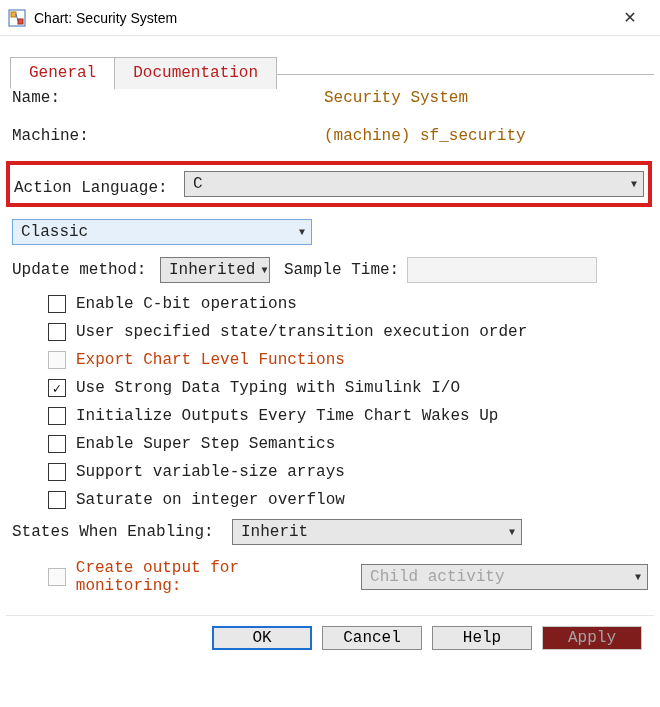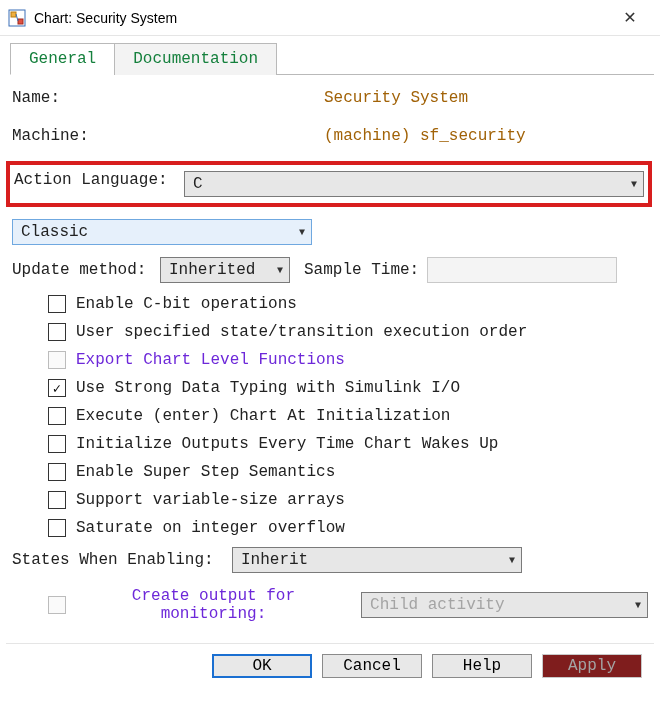--- a/index.html
+++ b/index.html
@@ -41,26 +41,26 @@
   }
   .tabs {
     display: flex;
     border-bottom: 1px solid #b9b9b9;
     margin-left: 4px;
   }
   .tab {
     padding: 6px 18px 6px 18px;
     font-family: Consolas, "Courier New", monospace;
     font-size: 16px;
-    color: #15803d;
+    color: #b91c1c;
     background: #f3f3f3;
     border: 1px solid #b9b9b9;
     border-bottom: none;
     position: relative;
-    top: 1px;
+    top: 15px;
     margin-right: -1px;
   }
   .tab.active {
     background: #fff;
     border-bottom: 1px solid #fff;
   }
   .panel {
     padding: 10px 6px 6px 6px;
     font-family: Consolas, "Courier New", monospace;
     font-size: 16px;
@@ -76,21 +76,21 @@
     white-space: pre;
   }
   .value-link {
     color: #a16207;
   }
   .highlight-box {
     border: 4px solid #d81e1e;
     padding: 6px 4px;
     margin: 4px -4px 12px -6px;
     display: flex;
-    align-items: flex-start;
+    align-items: flex-end;
   }
   .combo {
     display: inline-flex;
     align-items: center;
     justify-content: space-between;
     border: 1px solid #7a7a7a;
     background: #e7e7e7;
     height: 26px;
     padding: 0 6px 0 8px;
     font-family: Consolas, "Courier New", monospace;
@@ -129,21 +129,21 @@
     align-items: center;
     justify-content: center;
     font-size: 14px;
     color: #111;
     background: #fff;
   }
   .checkbox.disabled {
     border-color: #bcbcbc;
     background: #fafafa;
   }
-  .check-label.disabled { color: #6d28d9; text-align: center; }
+  .check-label.disabled { color: #c2410c; }
   .footer {
     display: flex;
     justify-content: flex-end;
     gap: 10px;
     padding: 10px 12px 12px 12px;
     border-top: 1px solid #e5e5e5;
     margin-top: 4px;
   }
   .btn {
     width: 100px;
@@ -212,21 +212,21 @@
 
     <div class="row">
       <span class="combo blue" style="width:300px">
         <span>Classic</span>
         <span class="arrow">▼</span>
       </span>
     </div>
 
     <div class="row">
       <span class="label" style="width:148px">Update method:</span>
-      <span class="combo" style="width:130px;margin-right:14px">
+      <span class="combo" style="width:110px;margin-right:14px">
         <span>Inherited</span>
         <span class="arrow">▼</span>
       </span>
       <span class="label" style="margin-right:8px">Sample Time:</span>
       <span class="textinput"></span>
     </div>
 
     <div class="check-row">
       <span class="checkbox"></span>
       <span class="check-label">Enable C-bit operations</span>
@@ -235,24 +235,20 @@
       <span class="checkbox"></span>
       <span class="check-label">User specified state/transition execution order</span>
     </div>
     <div class="check-row">
       <span class="checkbox disabled"></span>
       <span class="check-label disabled">Export Chart Level Functions</span>
     </div>
     <div class="check-row">
       <span class="checkbox">✓</span>
       <span class="check-label">Use Strong Data Typing with Simulink I/O</span>
-    </div>
-    <div class="check-row">
-      <span class="checkbox"></span>
-      <span class="check-label">Execute (enter) Chart At Initialization</span>
     </div>
     <div class="check-row">
       <span class="checkbox"></span>
       <span class="check-label">Initialize Outputs Every Time Chart Wakes Up</span>
     </div>
     <div class="check-row">
       <span class="checkbox"></span>
       <span class="check-label">Enable Super Step Semantics</span>
     </div>
     <div class="check-row">

